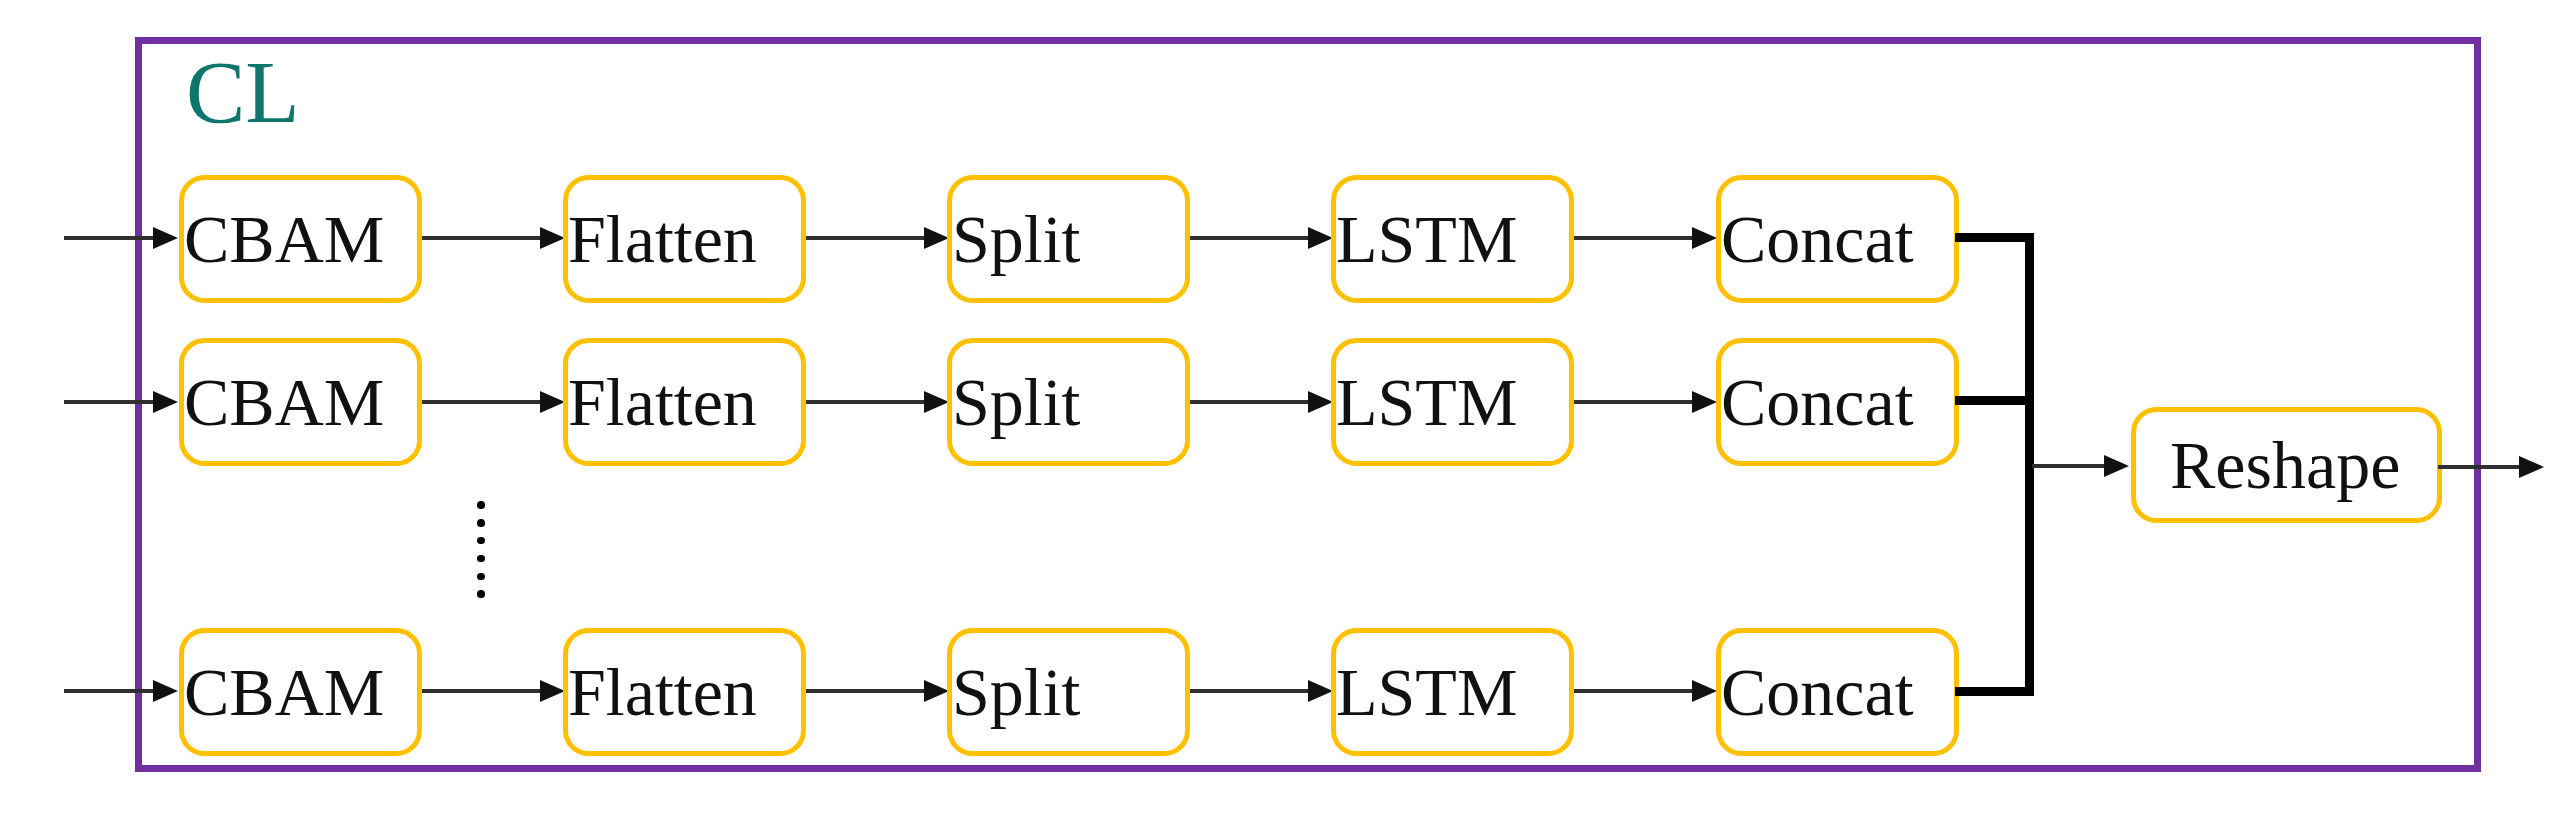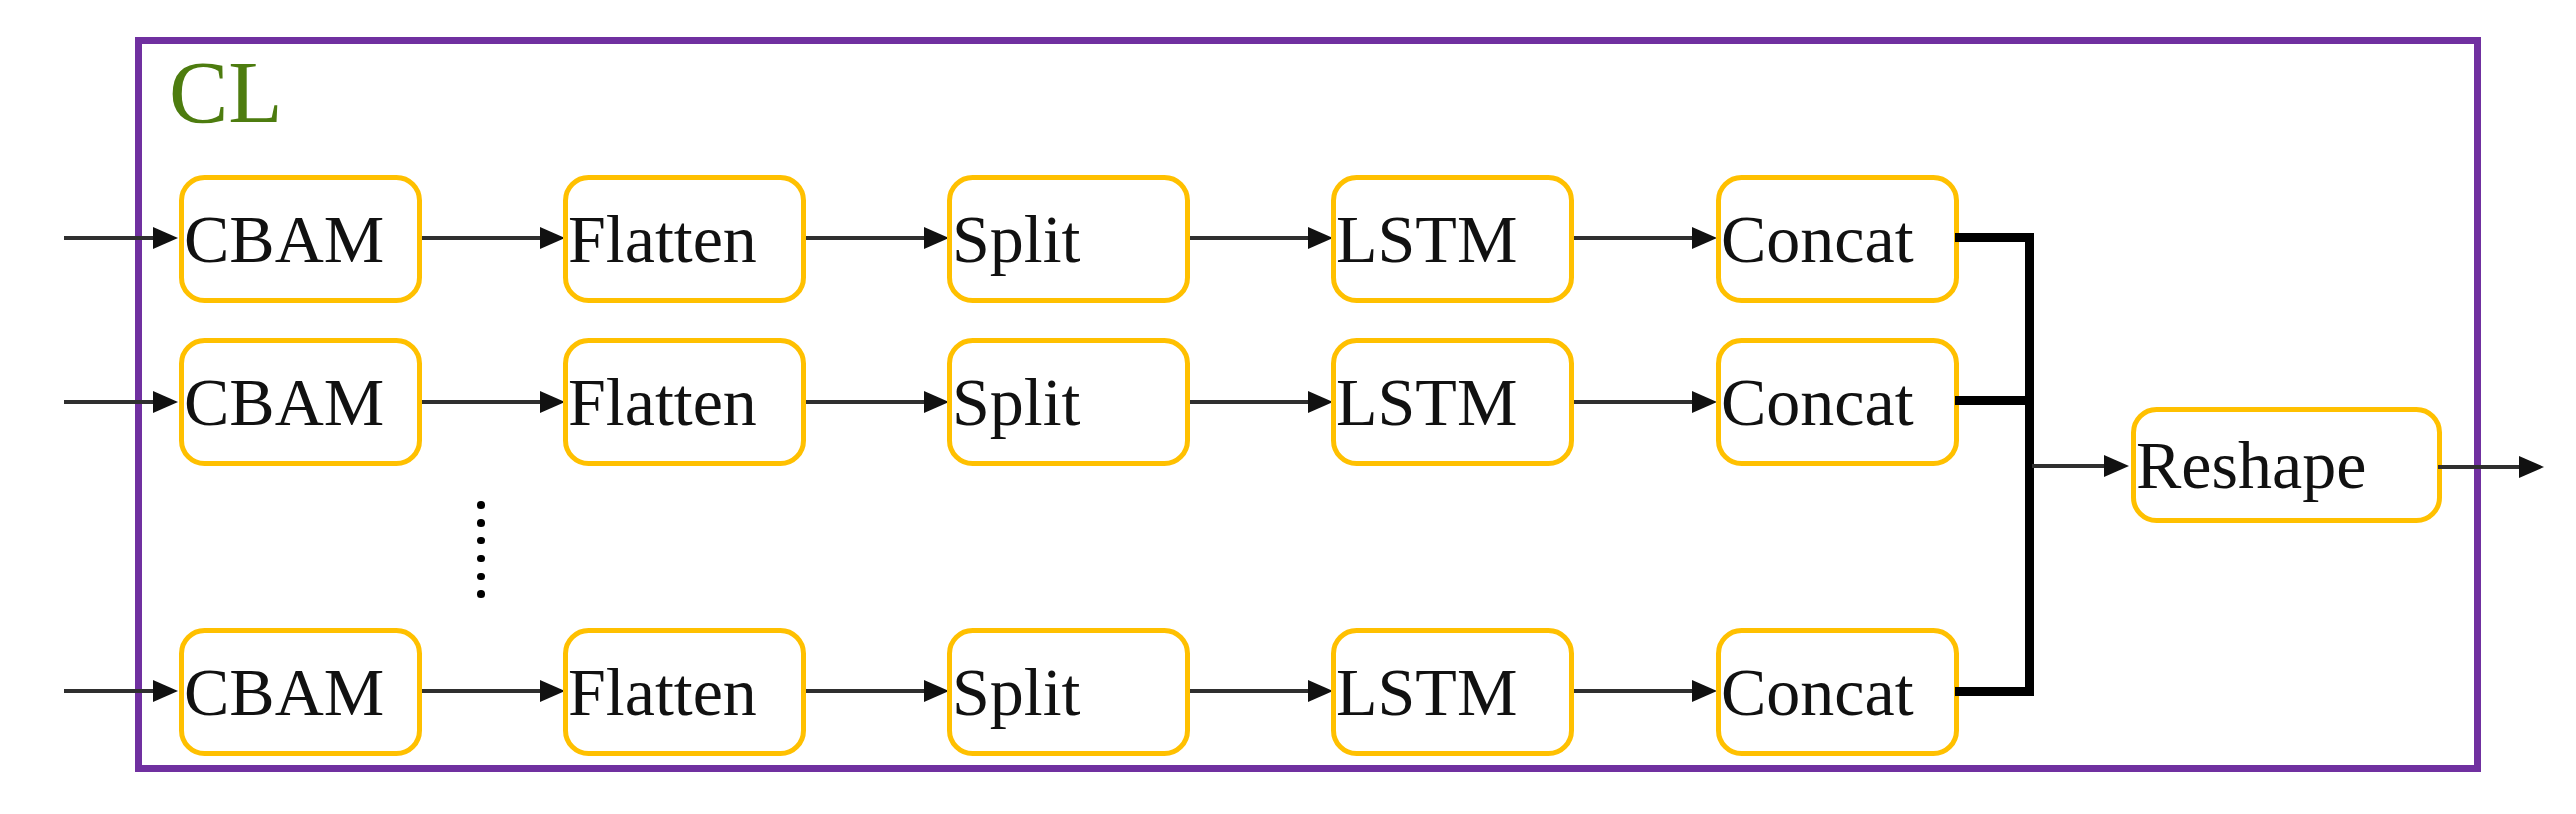--- a/index.html
+++ b/index.html
@@ -17,24 +17,24 @@
   .cl-box {
     position: absolute;
     left: 135px; top: 37px;
     width: 2346px; height: 735px;
     border: 7.7px solid #7030A0;
     box-sizing: border-box;
     background: transparent;
   }
   .cl-title {
     position: absolute;
-    left: 169px; top: 44px;
+    left: 186px; top: 44px;
     font-size: 89px;
     line-height: 1.1;
-    color: #4d7c0f;
+    color: #0f766e;
   }
 
   
   .node {
     position: absolute;
     width: 243px; height: 128px;
     box-sizing: border-box;
     border: 5.1px solid #FFC000;
     border-radius: 25.6px;
     background: #ffffff;
@@ -163,19 +163,19 @@
   <div class="node" style="left:1716px;top:628px;">
       <span>Concat</span>
     </div>
 
   <div class="thick" style="left:1955px;top:233px;width:78px;height:8.5px;"></div>
   <div class="thick" style="left:1955px;top:396px;width:78px;height:8.5px;"></div>
   <div class="thick" style="left:1955px;top:687px;width:78px;height:8.5px;"></div>
   <div class="thick" style="left:2025px;top:233px;width:8.5px;height:463px;"></div>
 
   <div class="arr" style="left:2032px;top:464px;width:72px;"></div>
-  <div class="node reshape" style="left:2131px;top:407px;">
+  <div class="node reshape" style="left:2131px;top:407px;padding-left:34px;">
       <span>Reshape</span>
     </div>
   <div class="arr" style="left:2438px;top:465px;width:81px;"></div>
 
 </div>
 
 
 </body></html>

